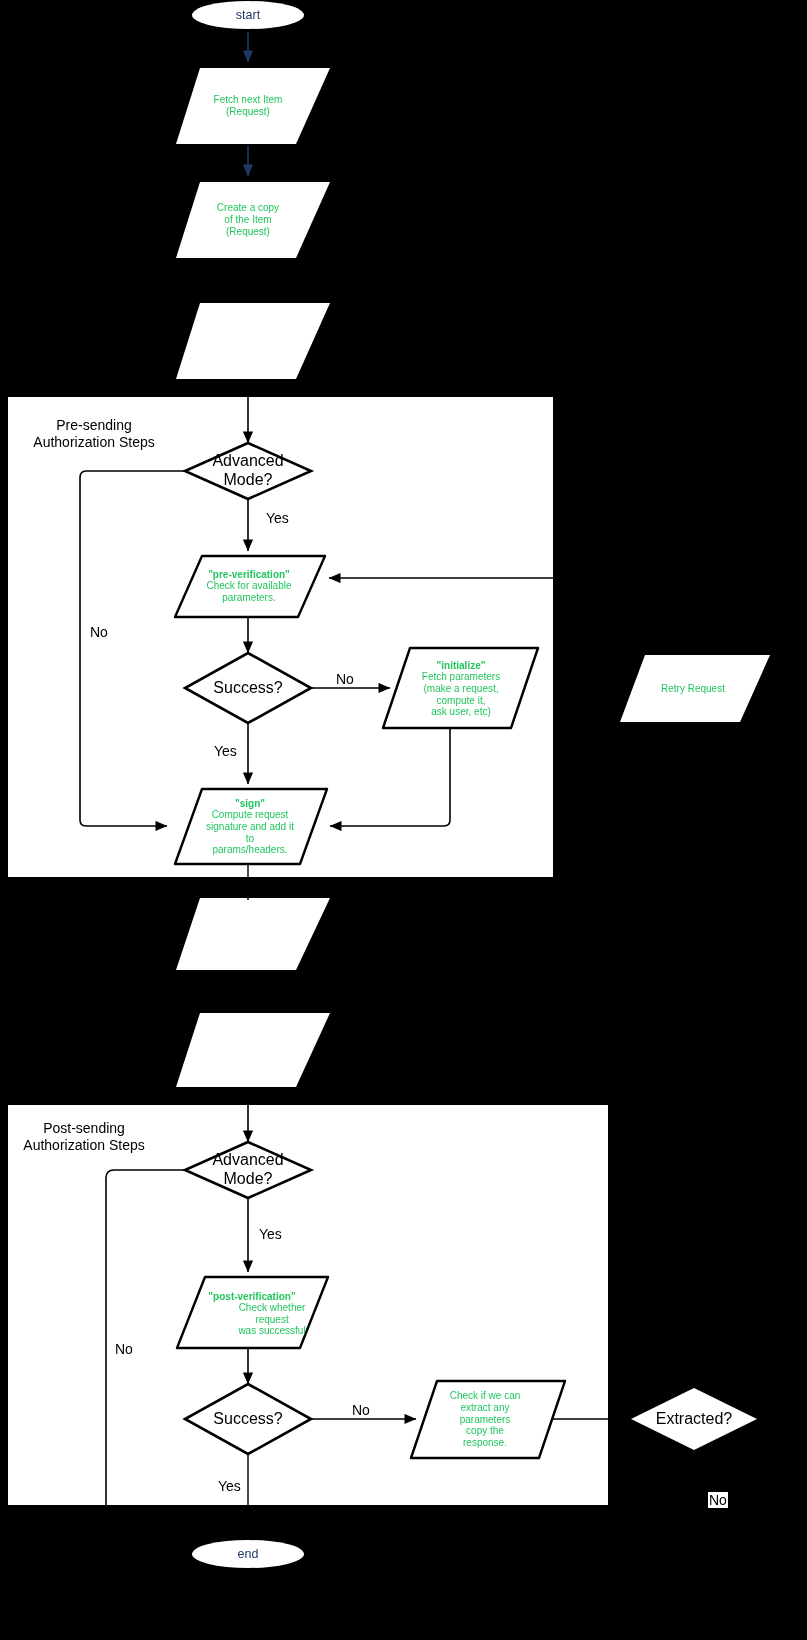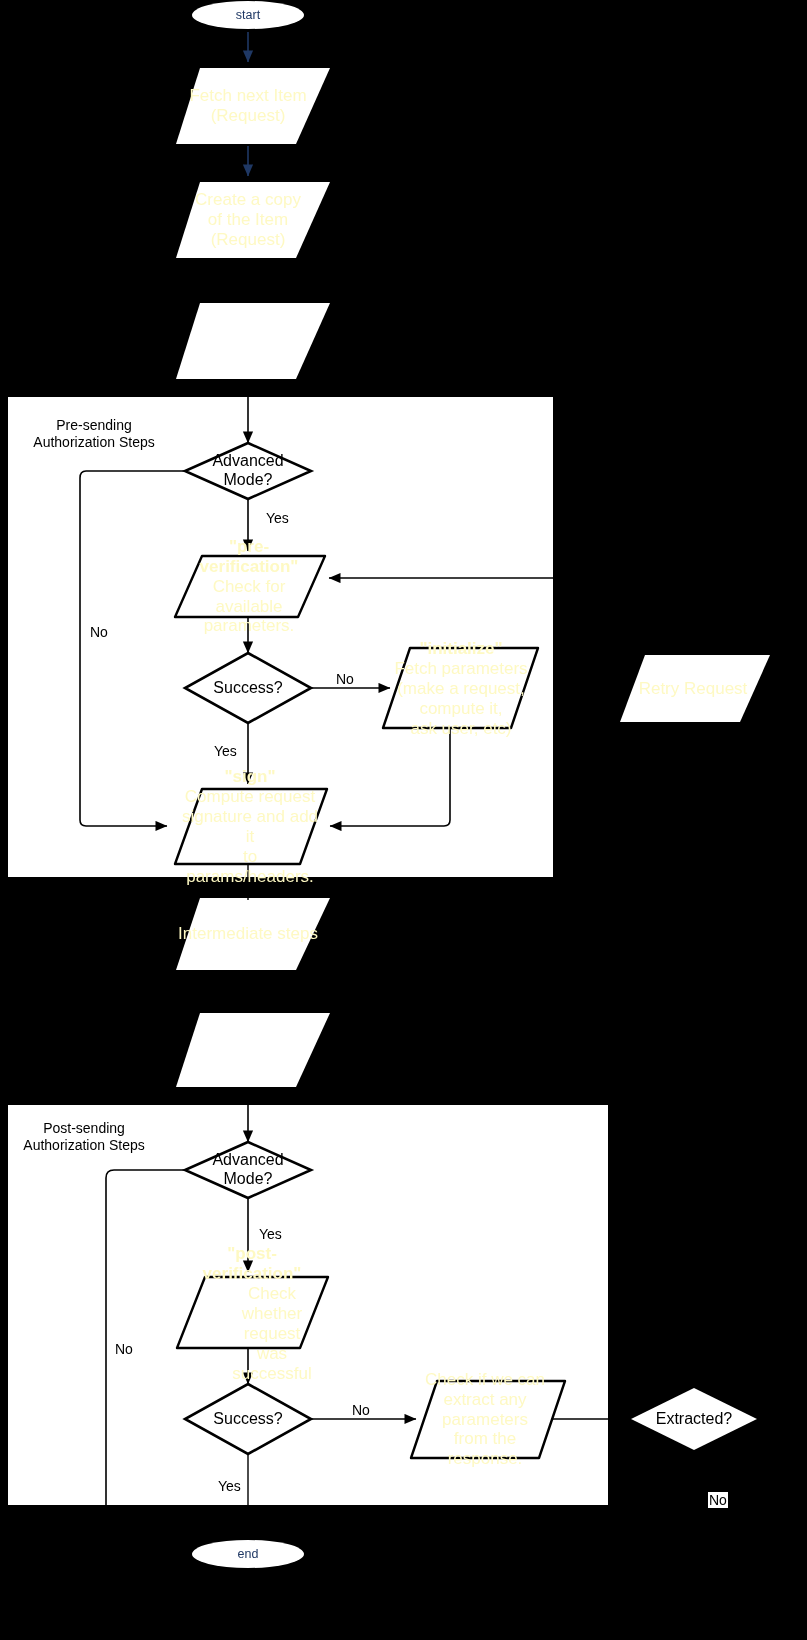--- a/index.html
+++ b/index.html
@@ -9,21 +9,21 @@
 
   
   .panel{position:absolute;background:#ffffff;}
 
   
   #wires{position:absolute;left:0;top:0;width:807px;height:1640px;}
 
   
   .lbl{position:absolute;text-align:center;line-height:1.17;
        white-space:pre-line;}
-  .node-text{color:#fef9c3;font-size:17px;}
+  .node-text{color:#22c55e;font-size:10px;}
   .dia-text{color:#000;font-size:16px;}
   .term-text{color:#1F3864;font-size:12.5px;}
   .edge-lbl{position:absolute;color:#000;font-size:14px;background:transparent;}
   .edge-lbl.boxed{background:#ffffff;padding:0 1px;}
   .panel-title{position:absolute;color:#000;font-size:14px;text-align:center;
                line-height:1.2;white-space:pre-line;}
   .center-wrap{position:absolute;display:flex;align-items:center;
                justify-content:center;text-align:center;}
 </style>
 </head>
@@ -166,23 +166,20 @@
 
   <div class="center-wrap" style="left:622px;top:655px;width:142px;height:67px;">
     <span class="lbl node-text" style="position:static;">Retry Request</span>
   </div>
 
   <div class="edge-lbl" style="left:90px;top:624px;">No</div>
   <div class="edge-lbl" style="left:266px;top:510px;">Yes</div>
   <div class="edge-lbl" style="left:336px;top:671px;">No</div>
   <div class="edge-lbl" style="left:214px;top:743px;">Yes</div>
 
-  <div class="center-wrap" style="left:178px;top:898px;width:140px;height:72px;">
-    <span class="lbl node-text" style="position:static;">Intermediate steps</span>
-  </div>
 
   <div class="panel-title" style="left:16px;top:1120px;width:136px;">Post-sending
 Authorization Steps</div>
 
   <div class="center-wrap" style="left:188px;top:1146px;width:120px;height:48px;">
     <span class="lbl dia-text" style="position:static;">Advanced
 Mode?</span>
   </div>
 
   <div class="center-wrap" style="left:182px;top:1280px;width:140px;height:68px;flex-direction:column;">
@@ -193,21 +190,21 @@
   </div>
 
   <div class="center-wrap" style="left:188px;top:1407px;width:120px;height:24px;">
     <span class="lbl dia-text" style="position:static;">Success?</span>
   </div>
 
   <div class="center-wrap" style="left:415px;top:1381px;width:140px;height:77px;">
     <span class="lbl node-text" style="position:static;">Check if we can
 extract any
 parameters
-from the
+copy the
 response.</span>
   </div>
 
   <div class="center-wrap" style="left:634px;top:1407px;width:120px;height:24px;">
     <span class="lbl dia-text" style="position:static;">Extracted?</span>
   </div>
 
   <div class="edge-lbl" style="left:115px;top:1341px;">No</div>
   <div class="edge-lbl" style="left:259px;top:1226px;">Yes</div>
   <div class="edge-lbl" style="left:352px;top:1402px;">No</div>

